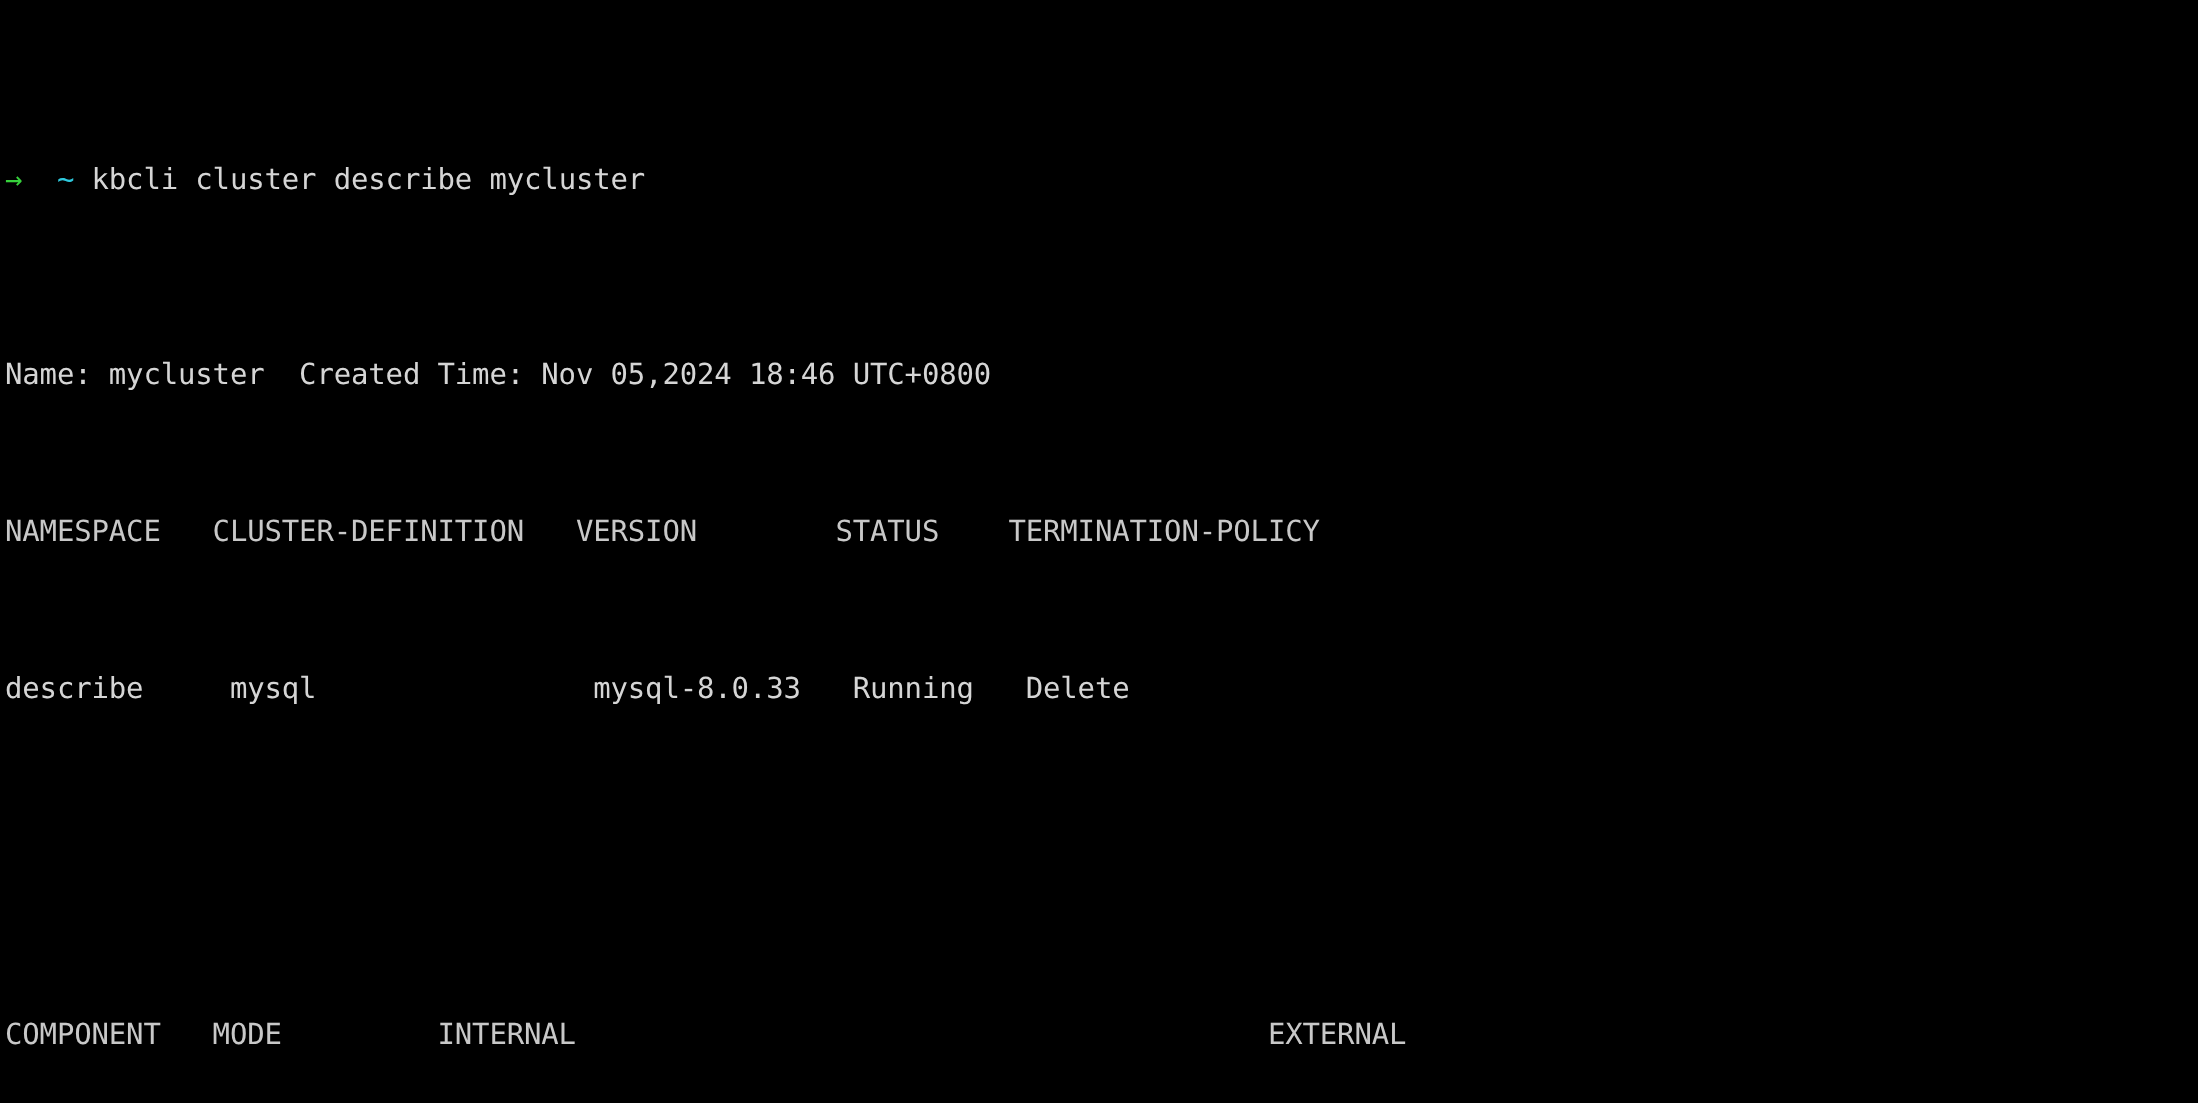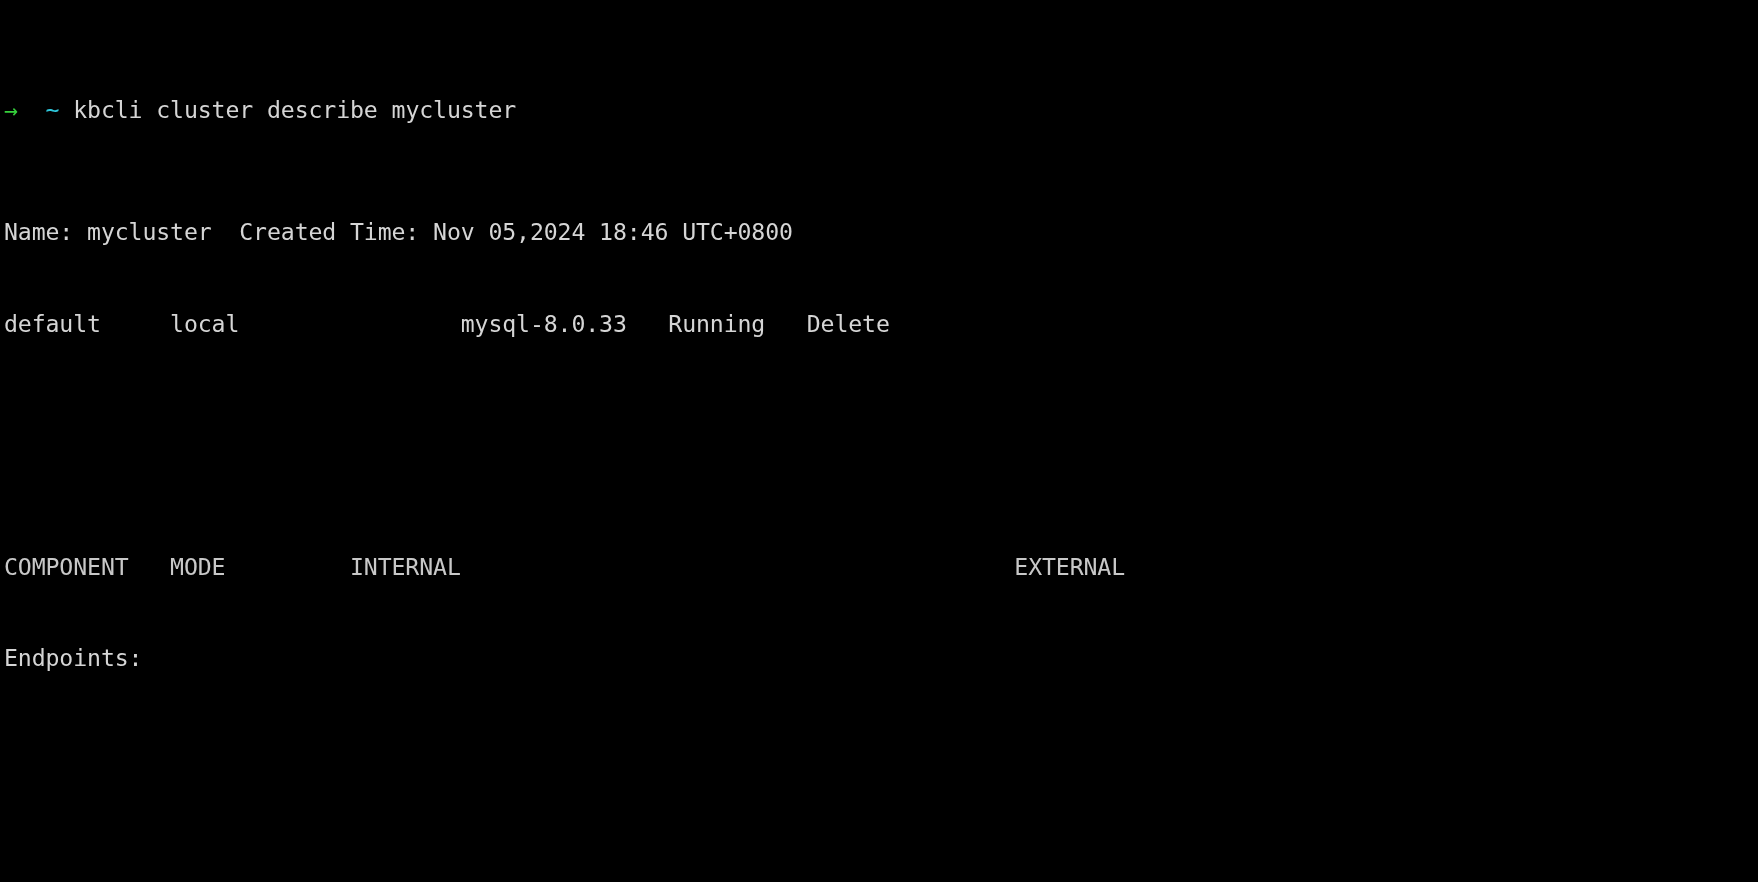--- a/index.html
+++ b/index.html
@@ -26,37 +26,39 @@
     letter-spacing: -0.12px;
     padding: 4px 0 0 4px;
     box-sizing: border-box;
     white-space: pre;
   }
   .line {
     height: 30.45px;
     white-space: pre;
     display: block;
     font-variant-ligatures: none;
+    margin-top: 34px;
   }
   .blank { height: 30.45px; display: block; }
   .prompt-arrow { color: #36d13c; }
   .prompt-tilde { color: #2ec8dd; }
   .cmd { color: #d5d5d5; }
   .plain { color: #d5d5d5; }
   .hdr { color: #c8c8c8; }
 </style>
 </head>
 <body>
 
 <div id="terminal">
 
   <div class="line"><span class="prompt-arrow">→</span><span class="plain">  </span><span class="prompt-tilde">~</span><span class="plain"> </span><span class="cmd">kbcli cluster describe mycluster</span></div>
 
   <div class="line">Name: mycluster  Created Time: Nov 05,2024 18:46 UTC+0800</div>
-  <div class="line">default     local                mysql-8.0.33   Running   Delete</div>
+  <div class="line hdr">NAMESPACE   CLUSTER-DEFINITION   VERSION        STATUS    TERMINATION-POLICY</div>
+  <div class="line">describe     mysql                mysql-8.0.33   Running   Delete</div>
 
   <div class="blank"></div>
 
   <div class="line hdr">COMPONENT   MODE         INTERNAL                                        EXTERNAL</div>
   <div class="line">Endpoints:</div>
 
   
 
   
   

